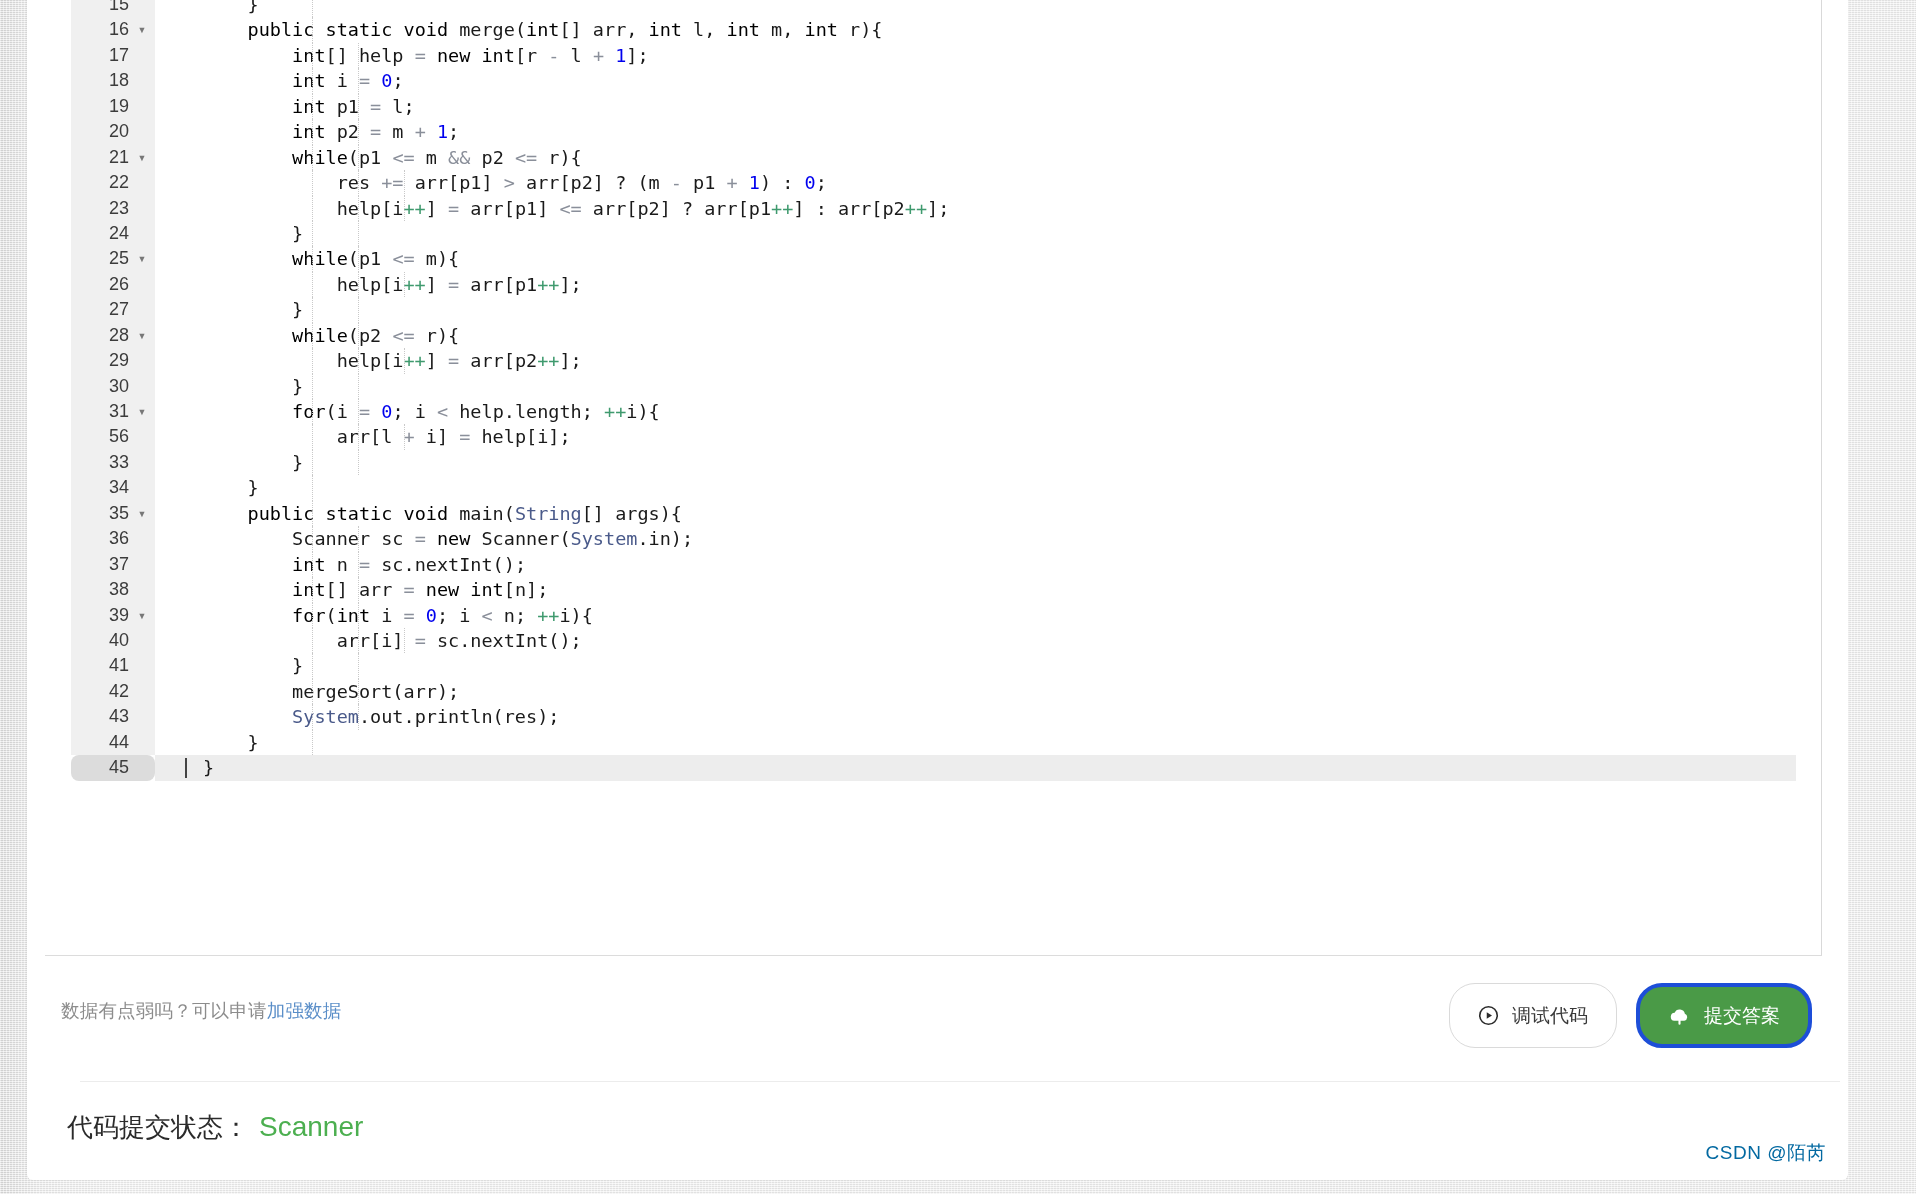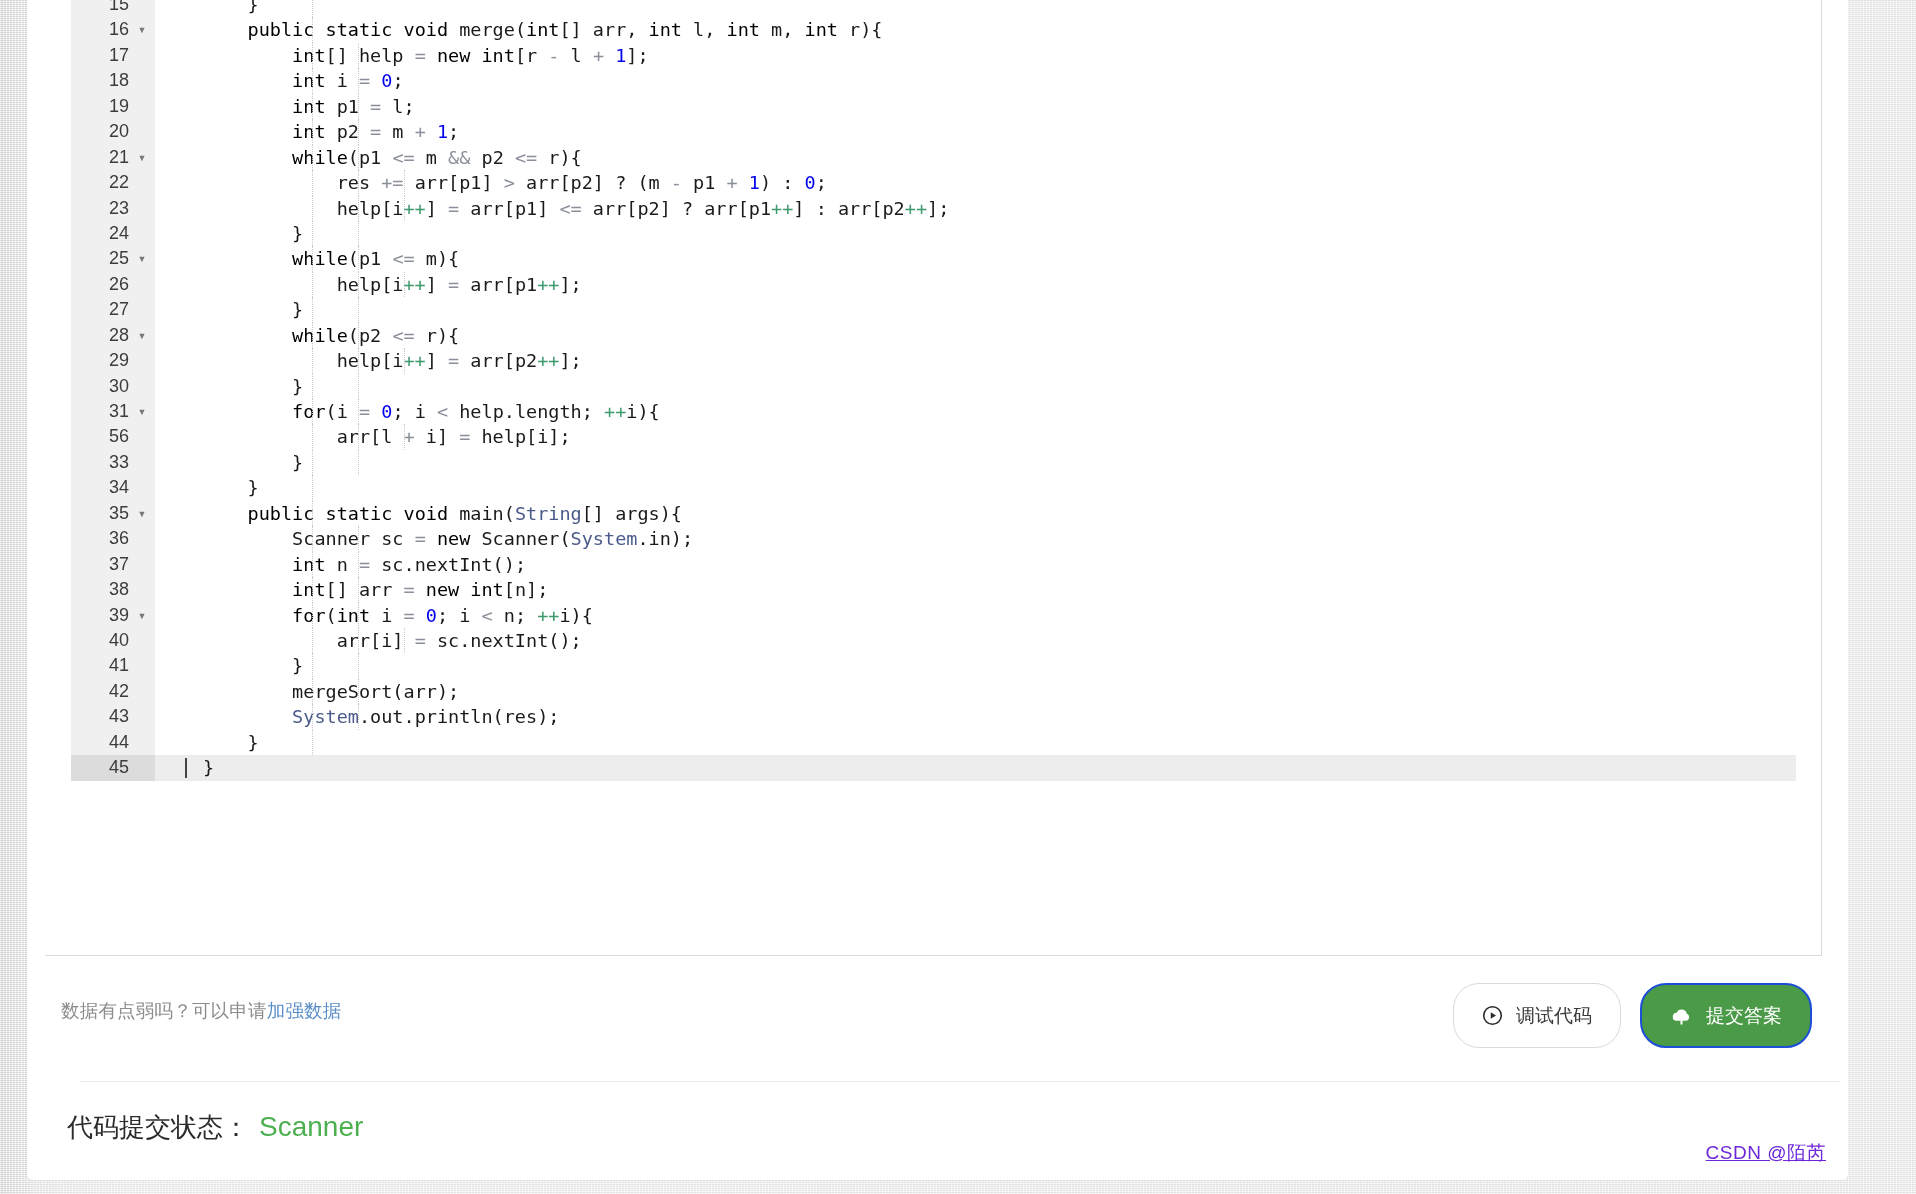--- a/index.html
+++ b/index.html
@@ -65,21 +65,21 @@
     overflow: hidden;
   }
   .line {
     position: relative;
     height: 25.45px;
     line-height: 25.45px;
     white-space: pre;
     font-family: "DejaVu Sans Mono", "Liberation Mono", monospace;
     font-size: 18.5px;
   }
-  .line.active .gutter { background: #dcdcdc; }
+  .line.active .gutter { background: #dcdcdc; border-radius: 8px; }
   .line.active .code  { background: #ededed; }
   .line.active::after {
     content: "";
     position: absolute;
     left: 140px;
     top: 3px;
     width: 1.5px;
     height: 20px;
     background: #444;
   }
@@ -178,21 +178,21 @@
     cursor: pointer;
     user-select: none;
   }
   .btn-debug {
     background: #ffffff;
     border: 1px solid #dadada;
     color: #3a3a3a;
   }
   .btn-submit {
     background: #4a9a47;
-    border: 2px solid #1d4ed8;
+    border: 4px solid #1d4ed8;
     color: #ffffff;
   }
   .btn svg { display: block; }
 
   
   .status-sep {
     position: absolute;
     left: 53px;
     top: 1089px;
     width: 1760px;
@@ -214,23 +214,22 @@
     margin-left: 10px;
     font-family: "Liberation Sans", "DejaVu Sans", sans-serif;
   }
 
   
   .watermark {
     position: absolute;
     right: 22px;
     bottom: 14px;
     font-size: 19px;
-    color: #6d28d9;
+    color: #0369a1;
     letter-spacing: .5px;
-    text-decoration: underline;
   }
 </style>
 </head>
 <body>
 
 <div class="page-bg"></div>
 
 <div class="card">
 
   <div class="editor">

